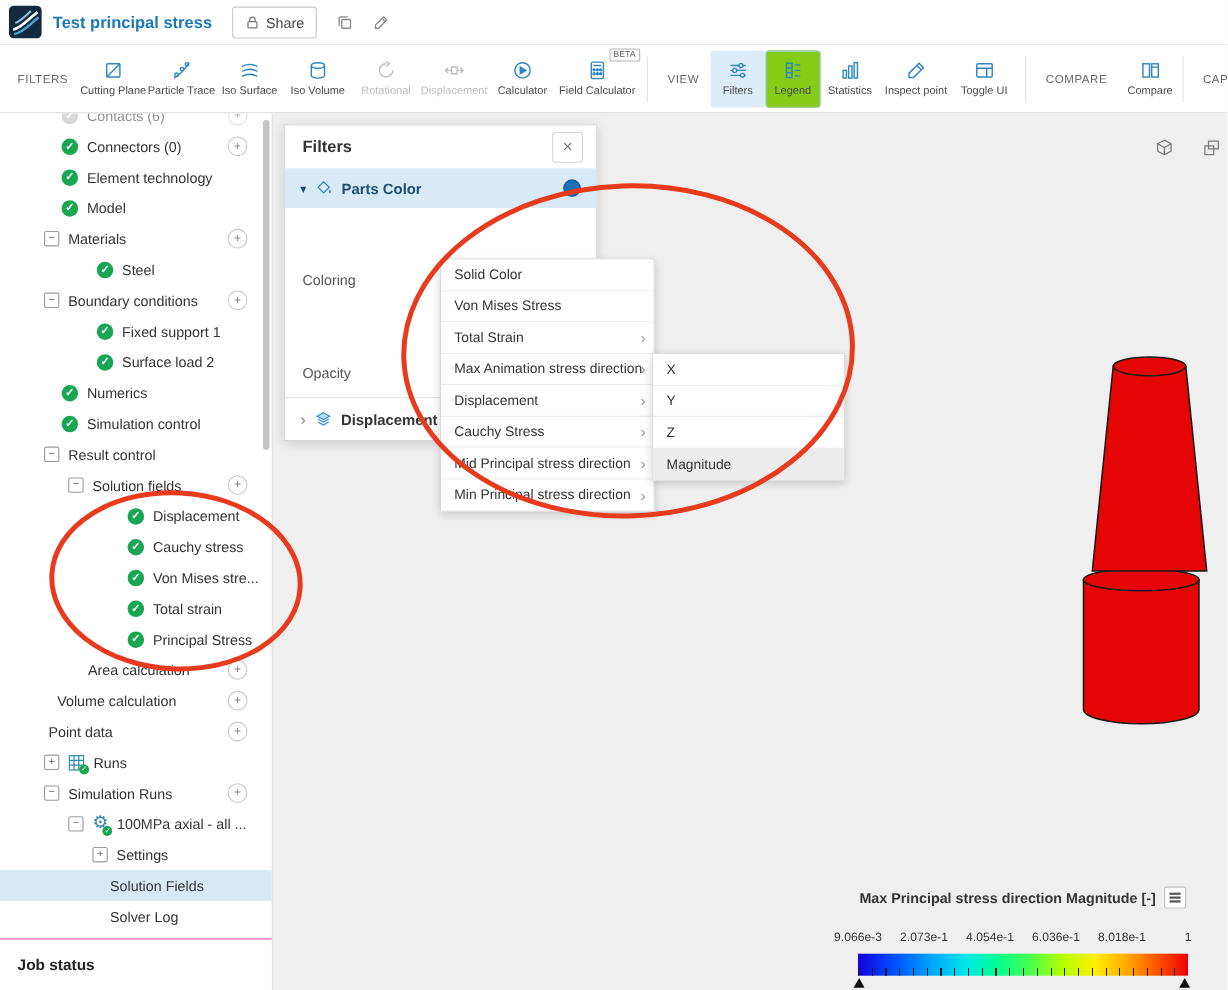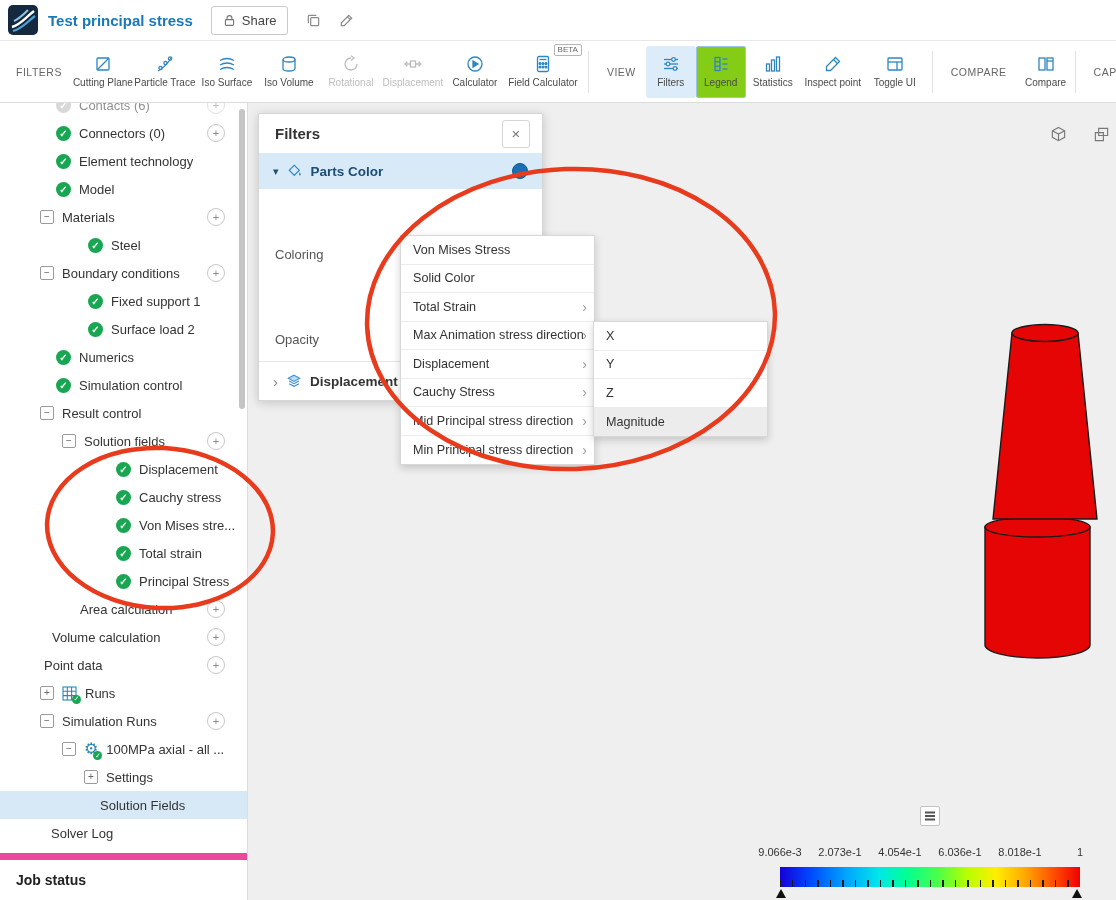--- a/index.html
+++ b/index.html
@@ -33,21 +33,21 @@
   .tl{margin-left:8px;white-space:nowrap;}
   .tl.noic{margin-left:0;}
   .chk{width:15px;height:15px;border-radius:50%;background:#18a652;color:#fff;font-size:10px;font-weight:bold;display:flex;align-items:center;justify-content:center;flex:0 0 auto;}
   .chk.muted{background:#b9b9b9;}
   .nbox{width:12px;height:12px;border:1px solid #9a9a9a;border-radius:2px;color:#666;font-size:10px;display:flex;align-items:center;justify-content:center;background:#fff;flex:0 0 auto;margin-right:8px;line-height:1;}
   .addbtn{position:absolute;right:22px;width:16px;height:16px;border:1px solid #c9c9c9;border-radius:50%;color:#888;font-size:11px;display:flex;align-items:center;justify-content:center;background:#fff;line-height:1;}
   .mesh-ic{position:relative;display:flex;flex:0 0 auto;}
   .gear-ic{position:relative;font-size:16px;color:#2f86b3;line-height:1;flex:0 0 auto;}
   .mini-chk{position:absolute;right:-4px;bottom:-3px;width:9px;height:9px;border-radius:50%;background:#18a652;color:#fff;font-size:7px;display:flex;align-items:center;justify-content:center;}
   .vscroll{position:absolute;right:2px;top:6px;width:6px;height:300px;background:#c4c4c4;border-radius:3px;}
-  .sidebar-footer{position:absolute;left:0;right:0;bottom:0;height:47px;border-top:7px solid #ec4899;background:#fff;display:flex;align-items:center;padding-left:16px;font-size:14px;font-weight:bold;color:#222;box-sizing:border-box;}
+  .sidebar-footer{position:absolute;left:0;right:0;bottom:0;height:47px;border-top:1px solid #ec4899;background:#fff;display:flex;align-items:center;padding-left:16px;font-size:14px;font-weight:bold;color:#222;box-sizing:border-box;}
 
   
   .viewport{position:absolute;top:103px;left:248px;right:0;bottom:0;background:#efefef;overflow:hidden;}
   .vp-icons{position:absolute;left:802px;top:23px;display:flex;gap:26px;color:#787878;}
   .model-svg{position:absolute;left:0;top:0;}
 
   
   .legend{position:absolute;left:532px;top:703px;width:300px;}
   .lg-title-row{position:absolute;top:0;left:50%;transform:translateX(-50%);display:flex;align-items:center;gap:8px;white-space:nowrap;}
   .lg-title{font-size:13px;font-weight:bold;color:#333;}
@@ -313,20 +313,21 @@
       <g fill="#e60505" stroke="#1a1a1a" stroke-width="1.4">
         <path d="M737,424 L737,542 C737,549 760,555 789.5,555 C819,555 842,549 842,542 L842,424 Z"></path>
         <ellipse cx="789.5" cy="424" rx="52.5" ry="10"></ellipse>
         <path d="M764,230 L830,230 L849,416 L745,416 Z"></path>
         <ellipse cx="797" cy="230" rx="33" ry="8.5"></ellipse>
       </g>
     </svg>
 
     <div class="legend">
       <div class="lg-title-row">
+        <span class="lg-title">Max Principal stress direction Magnitude [-]</span>
         <span class="lg-menu-btn">
             <i></i>
           </span>
       </div>
       <div class="lg-ticks">
         <span style="left:0%">9.066e-3</span>
         <span style="left:20%">2.073e-1</span>
         <span style="left:40%">4.054e-1</span>
         <span style="left:60%">6.036e-1</span>
         <span style="left:80%">8.018e-1</span>
@@ -479,21 +480,21 @@
 
       <div class="trow" style="padding-left:84px">
         <span class="nbox">+</span>
         <span class="tl noic">Settings</span>
       </div>
 
       <div class="trow selected" style="padding-left:100px">
         <span class="tl noic">Solution Fields</span>
       </div>
 
-      <div class="trow" style="padding-left:51px">
+      <div class="trow" style="padding-left:100px">
         <span class="tl noic">Solver Log</span>
       </div>
 
       <span class="vscroll"></span>
     </div>
 
     <div class="sidebar-footer">
       <span>Job status</span>
     </div>
   </div>
@@ -533,24 +534,24 @@
             <path d="M3.5 9 L9 12 L14.5 9" fill="none"></path>
             <path d="M3.5 12 L9 15 L14.5 12" fill="none"></path>
           </svg>
       </span>
       <span class="fsec-lbl2">Displacement</span>
     </div>
   </div>
 
   <div class="menu" style="left:400px;top:235px;width:193px">
     <div class="mitem">
+      <span>Solid Color</span>
+    </div>
+    <div class="mitem">
       <span>Von Mises Stress</span>
-    </div>
-    <div class="mitem">
-      <span>Solid Color</span>
     </div>
     <div class="mitem">
       <span>Total Strain</span>
       <span class="marrow">›</span>
     </div>
     <div class="mitem">
       <span>Max Animation stress direction</span>
       <span class="marrow">›</span>
     </div>
     <div class="mitem">

